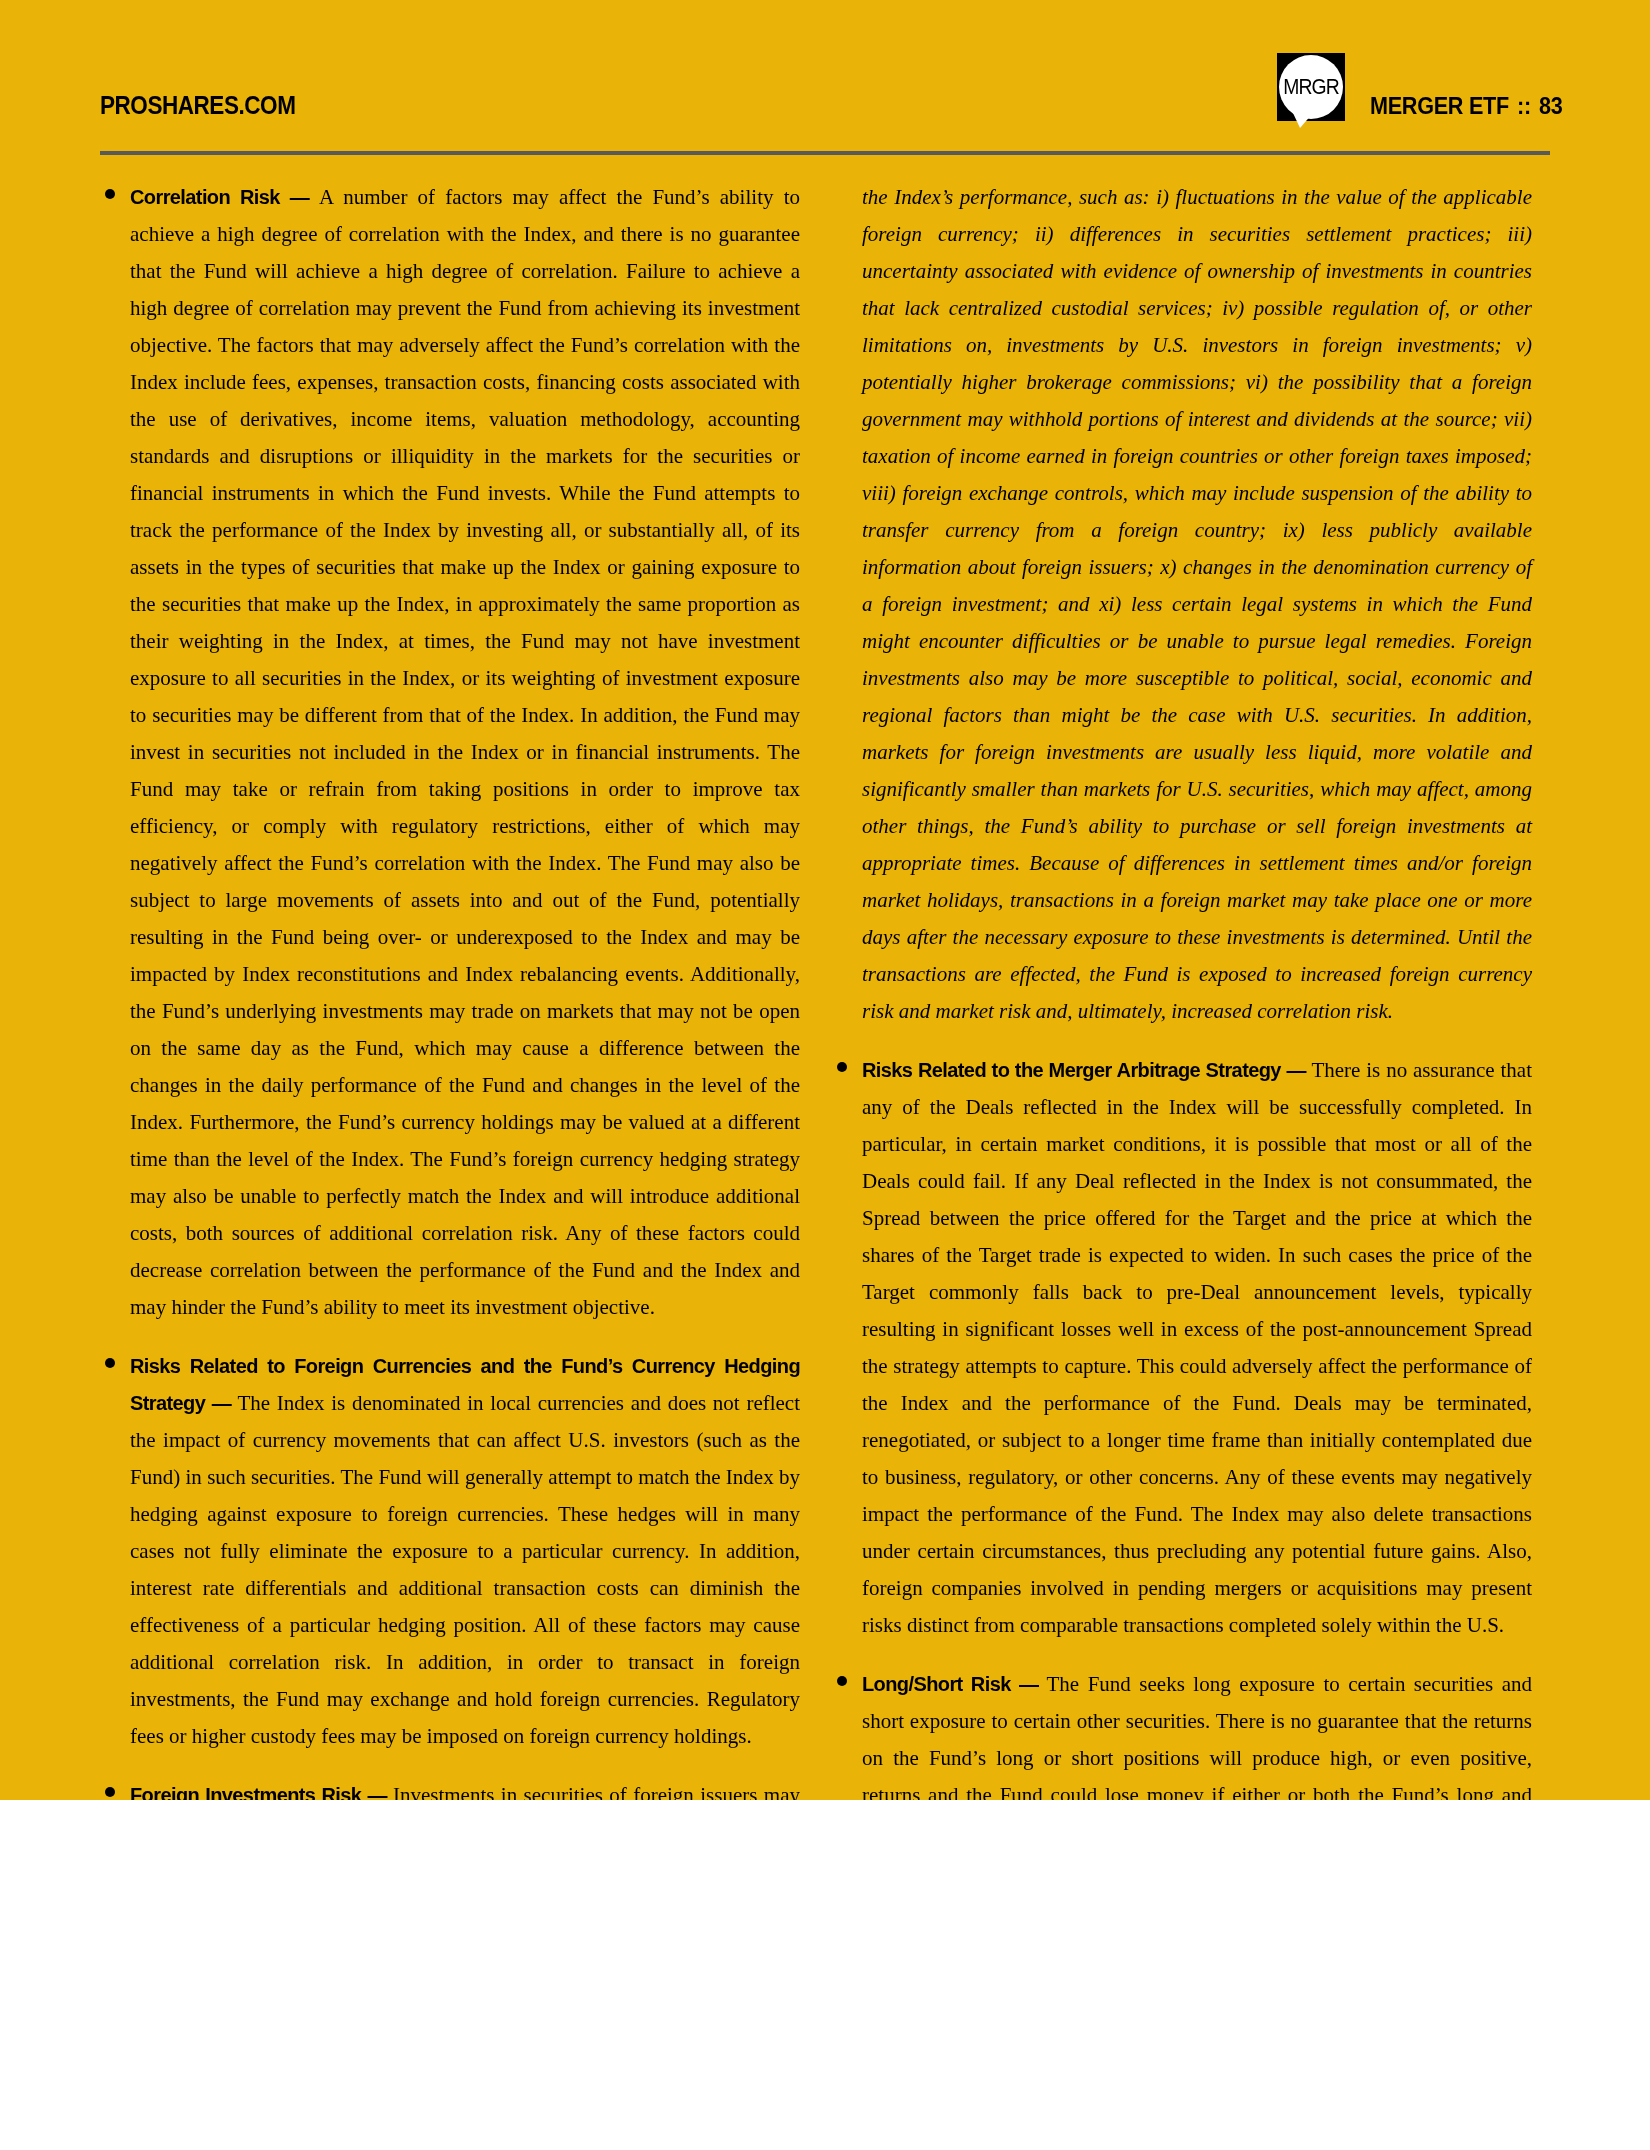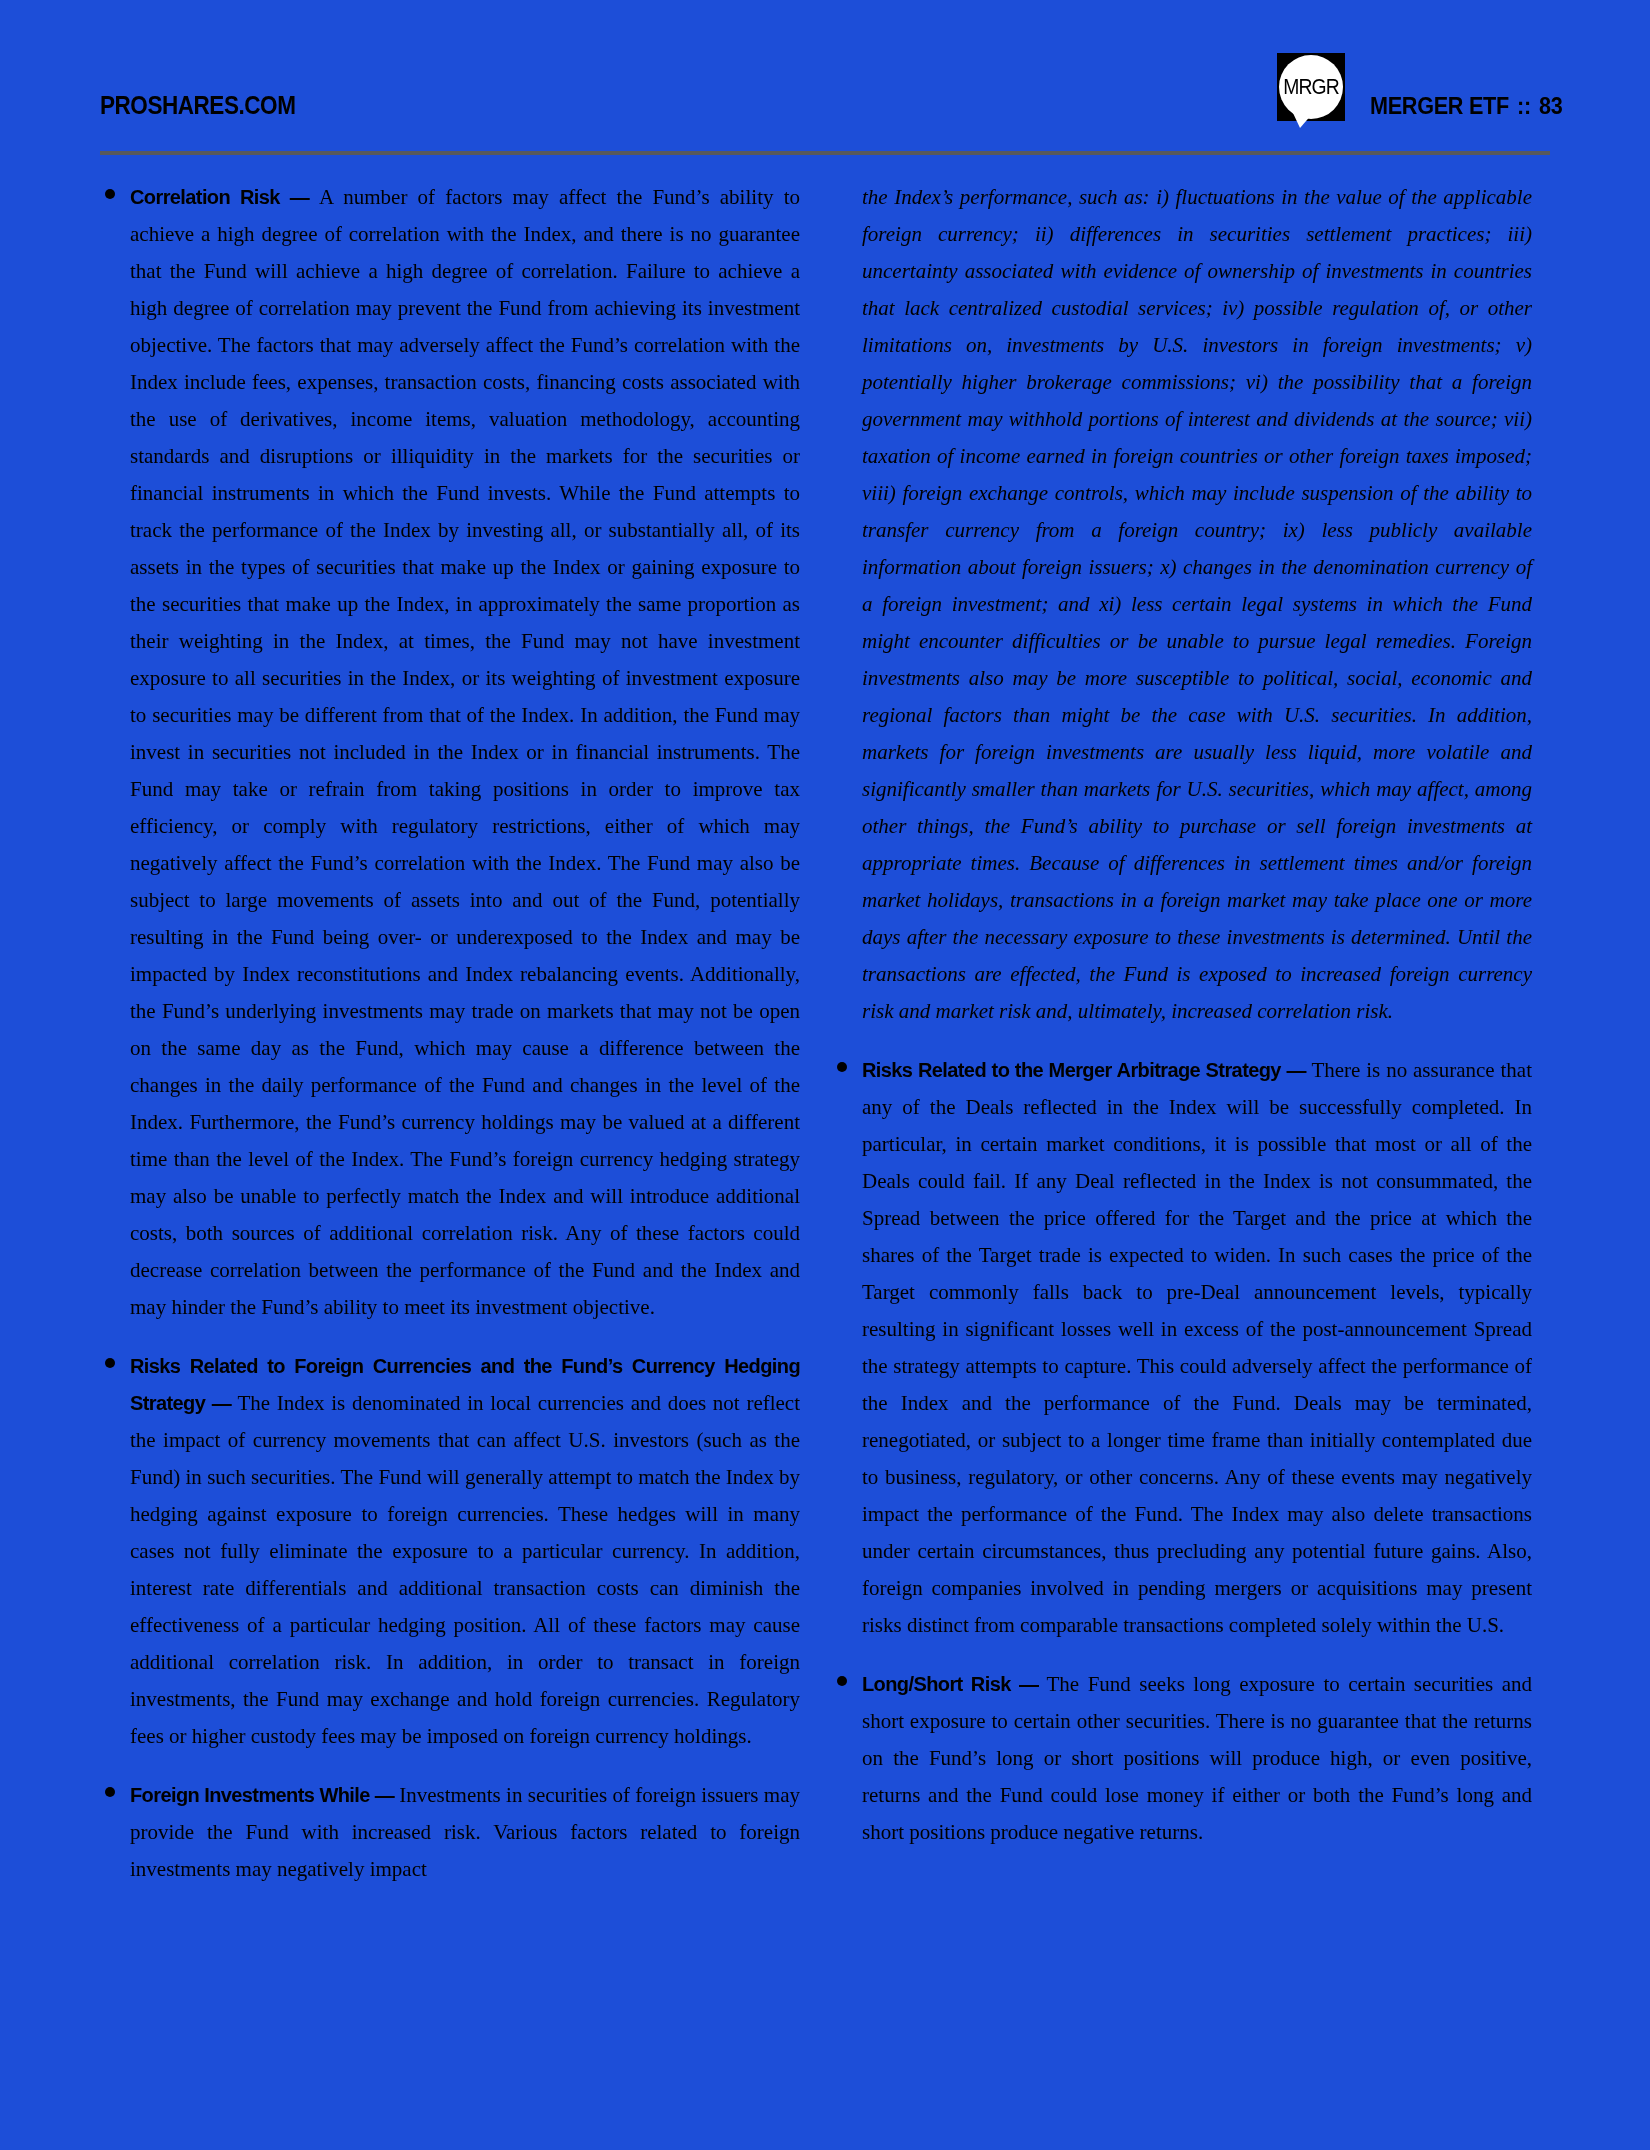--- a/index.html
+++ b/index.html
@@ -1,20 +1,20 @@
 <!DOCTYPE html>
 <html lang="en"><head>
 <meta charset="utf-8">
 <style>
   html, body { margin: 0; padding: 0; background: #ffffff; }
   .page {
     position: relative;
     width: 1650px;
-    height: 2150px;
-    background: #1d4ed8;
+    height: 1800px;
+    background: #eab308;
     color: #000000;
     overflow: hidden;
     font-family: "Liberation Serif", "DejaVu Serif", serif;
   }
 
   
   .site {
     position: absolute;
     left: 100px;
     top: 93px;
@@ -170,21 +170,21 @@
         <span class="bullet">
             <span class="dot"></span>
           </span>
         <p class="risk-text"><b class="risk-heading">Risks Related to Foreign Currencies and the Fund’s Currency Hedging Strategy — </b><span>The Index is denominated in local currencies and does not reflect the impact of currency movements that can affect U.S. investors (such as the Fund) in such securities. The Fund will generally attempt to match the Index by hedging against exposure to foreign currencies. These hedges will in many cases not fully eliminate the exposure to a particular currency. In addition, interest rate differentials and additional transaction costs can diminish the effectiveness of a particular hedging position. All of these factors may cause additional correlation risk. In addition, in order to transact in foreign investments, the Fund may exchange and hold foreign currencies. Regulatory fees or higher custody fees may be imposed on foreign currency holdings.</span></p>
       </div>
 
       <div class="risk-item">
         <span class="bullet">
             <span class="dot"></span>
           </span>
-        <p class="risk-text"><b class="risk-heading">Foreign Investments While — </b><span>Investments in securities of foreign issuers may provide the Fund with increased risk. Various factors related to foreign investments may negatively impact</span></p>
+        <p class="risk-text"><b class="risk-heading">Foreign Investments Risk — </b><span>Investments in securities of foreign issuers may provide the Fund with increased risk. Various factors related to foreign investments may negatively impact</span></p>
       </div>
 
     </div>
 
     <div class="col">
 
       <p class="continuation">the Index’s performance, such as: i) fluctuations in the value of the applicable foreign currency; ii) differences in securities settlement practices; iii) uncertainty associated with evidence of ownership of investments in countries that lack centralized custodial services; iv) possible regulation of, or other limitations on, investments by U.S. investors in foreign investments; v) potentially higher brokerage commissions; vi) the possibility that a foreign government may withhold portions of interest and dividends at the source; vii) taxation of income earned in foreign countries or other foreign taxes imposed; viii) foreign exchange controls, which may include suspension of the ability to transfer currency from a foreign country; ix) less publicly available information about foreign issuers; x) changes in the denomination currency of a foreign investment; and xi) less certain legal systems in which the Fund might encounter difficulties or be unable to pursue legal remedies. Foreign investments also may be more susceptible to political, social, economic and regional factors than might be the case with U.S. securities. In addition, markets for foreign investments are usually less liquid, more volatile and significantly smaller than markets for U.S. securities, which may affect, among other things, the Fund’s ability to purchase or sell foreign investments at appropriate times. Because of differences in settlement times and/or foreign market holidays, transactions in a foreign market may take place one or more days after the necessary exposure to these investments is determined. Until the transactions are effected, the Fund is exposed to increased foreign currency risk and market risk and, ultimately, increased correlation risk.</p>
 
       <div class="risk-item">
         <span class="bullet">

